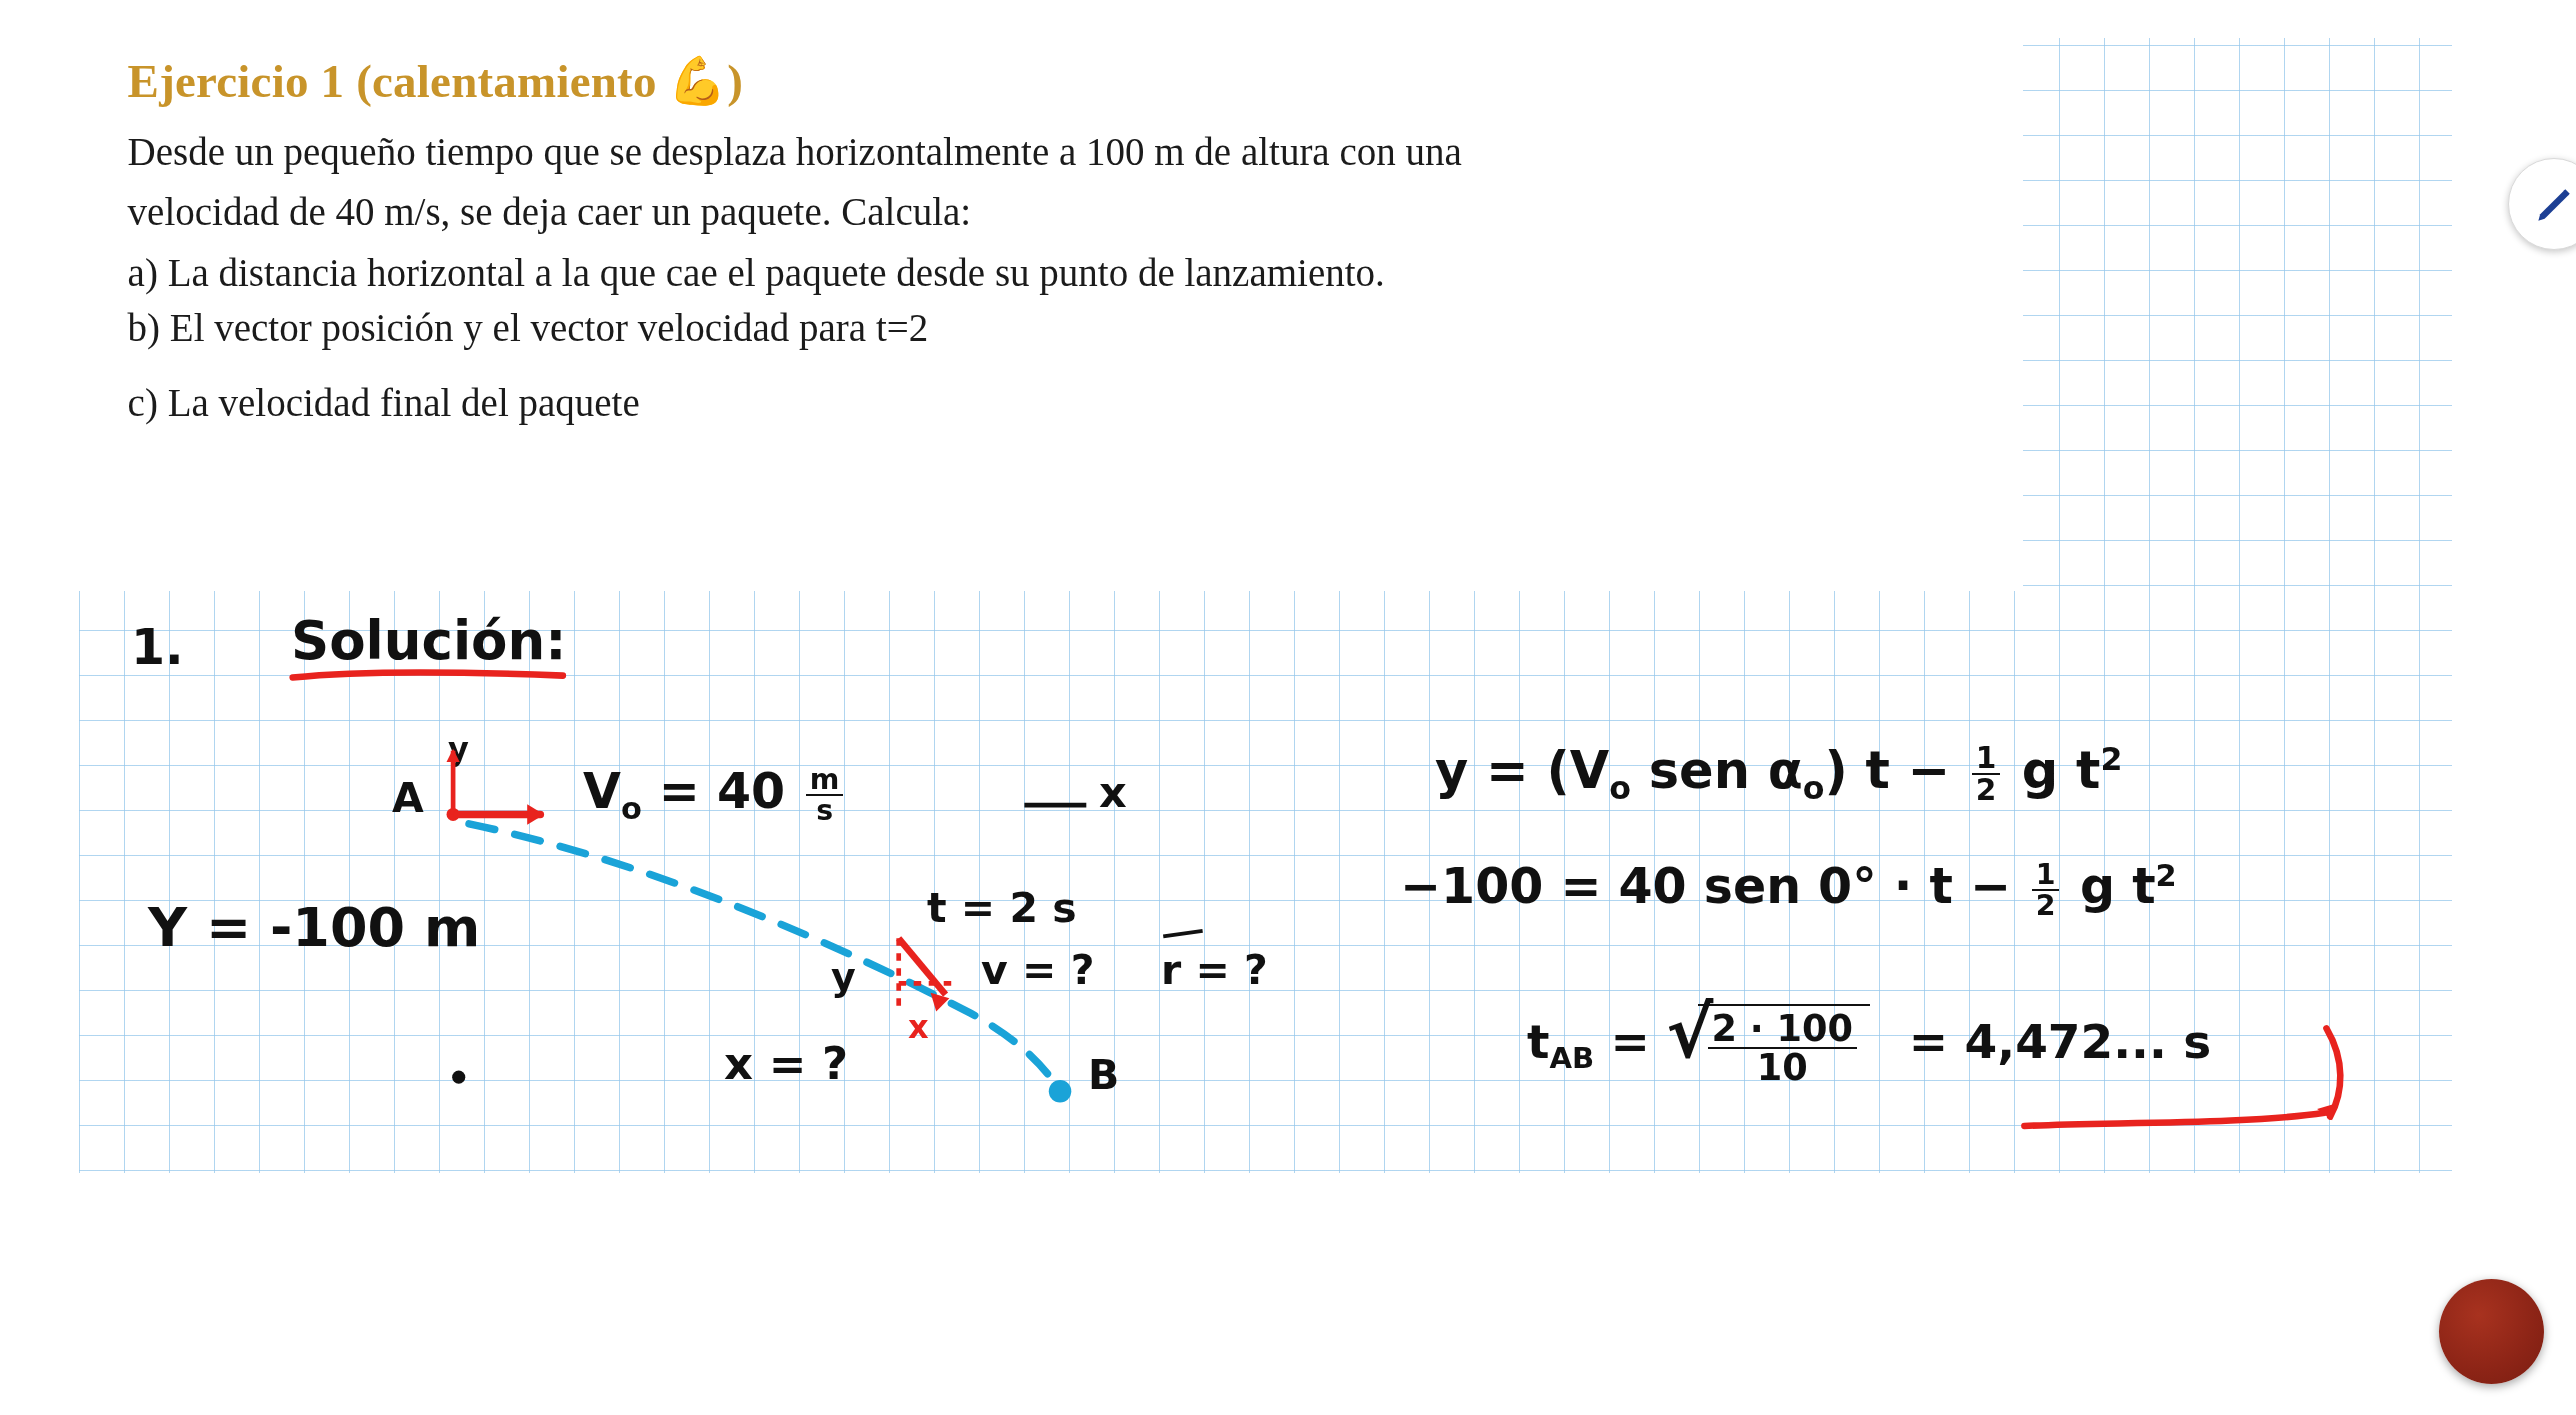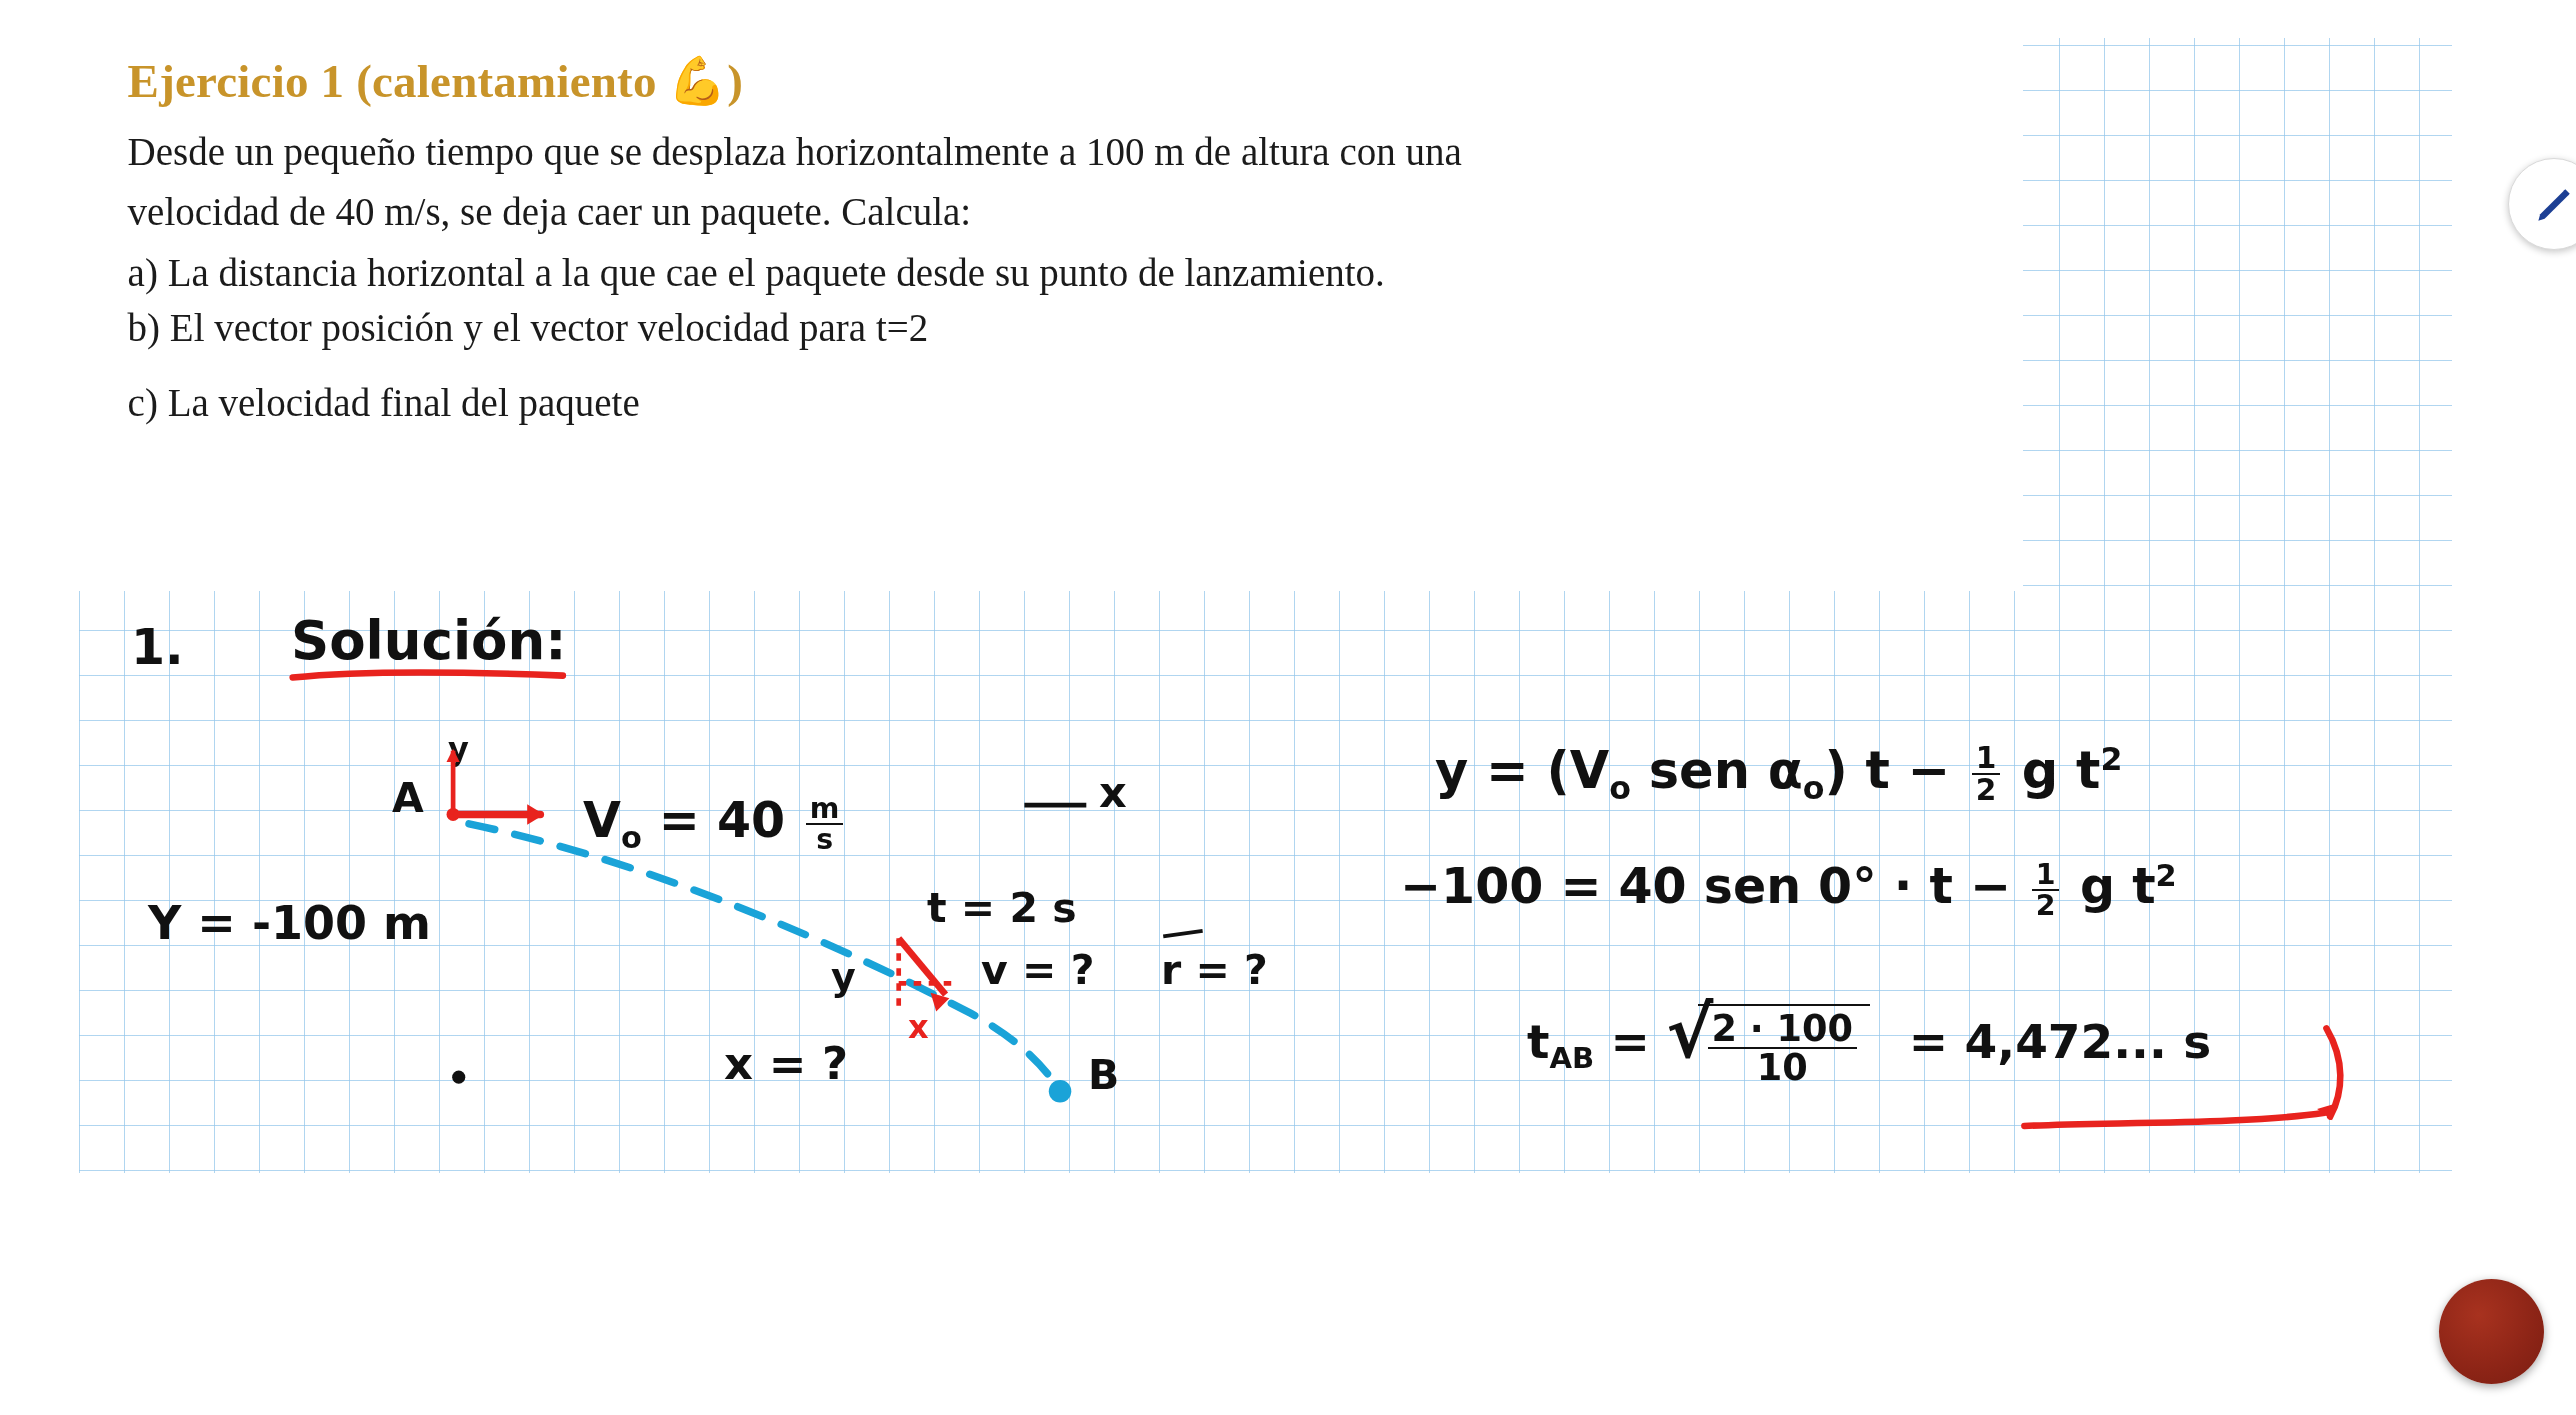--- a/index.html
+++ b/index.html
@@ -181,28 +181,28 @@
 <div id="handwriting">
 
   <span class="hw" style="left:131px; top:619px; font-size:49px;">1.</span>
 
   <span class="hw" style="left:291px; top:610px; font-size:53px;">Solución:</span>
 
   <span class="hw" style="left:392px; top:774px; font-size:41px;">A</span>
 
   <span class="hw" style="left:448px; top:730px; font-size:32px;">y</span>
 
-  <span class="hw" style="left:583px; top:792px; font-size:49px;">
+  <span class="hw" style="left:583px; top:763px; font-size:49px;">
     V<span class="sub">o</span> = 40
     <span class="frac"><span class="num">m</span><span class="den">s</span></span>
   </span>
 
   <span class="hw" style="left:1099px; top:767px; font-size:43px;">x</span>
 
-  <span class="hw" style="left:148px; top:896px; font-size:46px;">Y = -100 m</span>
+  <span class="hw" style="left:148px; top:896px; font-size:54px;">Y = -100 m</span>
 
   <span class="hw" style="left:724px; top:1037px; font-size:45px;">x = ?</span>
 
   <span class="hw" style="left:927px; top:884px; font-size:41px;">t = 2 s</span>
 
   <span class="hw" style="left:981px; top:946px; font-size:41px;">v = ?</span>
 
   <span class="hw" style="left:1161px; top:946px; font-size:41px;">r = ?</span>
 
   <span class="hw" style="left:831px; top:955px; font-size:38px;">y</span>

